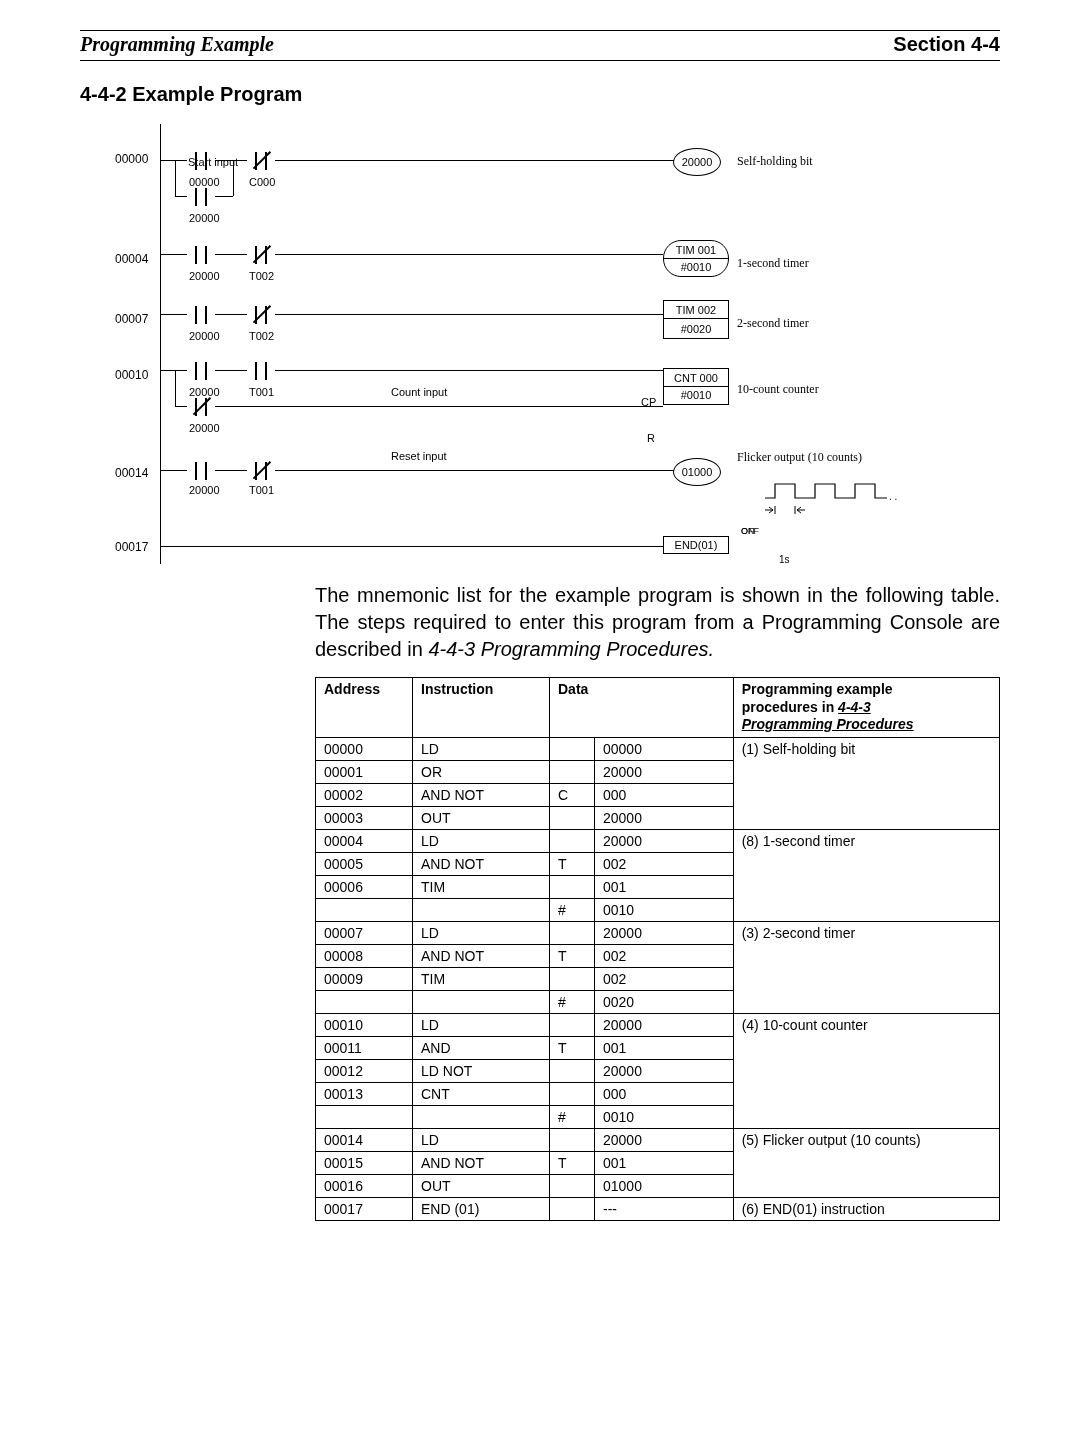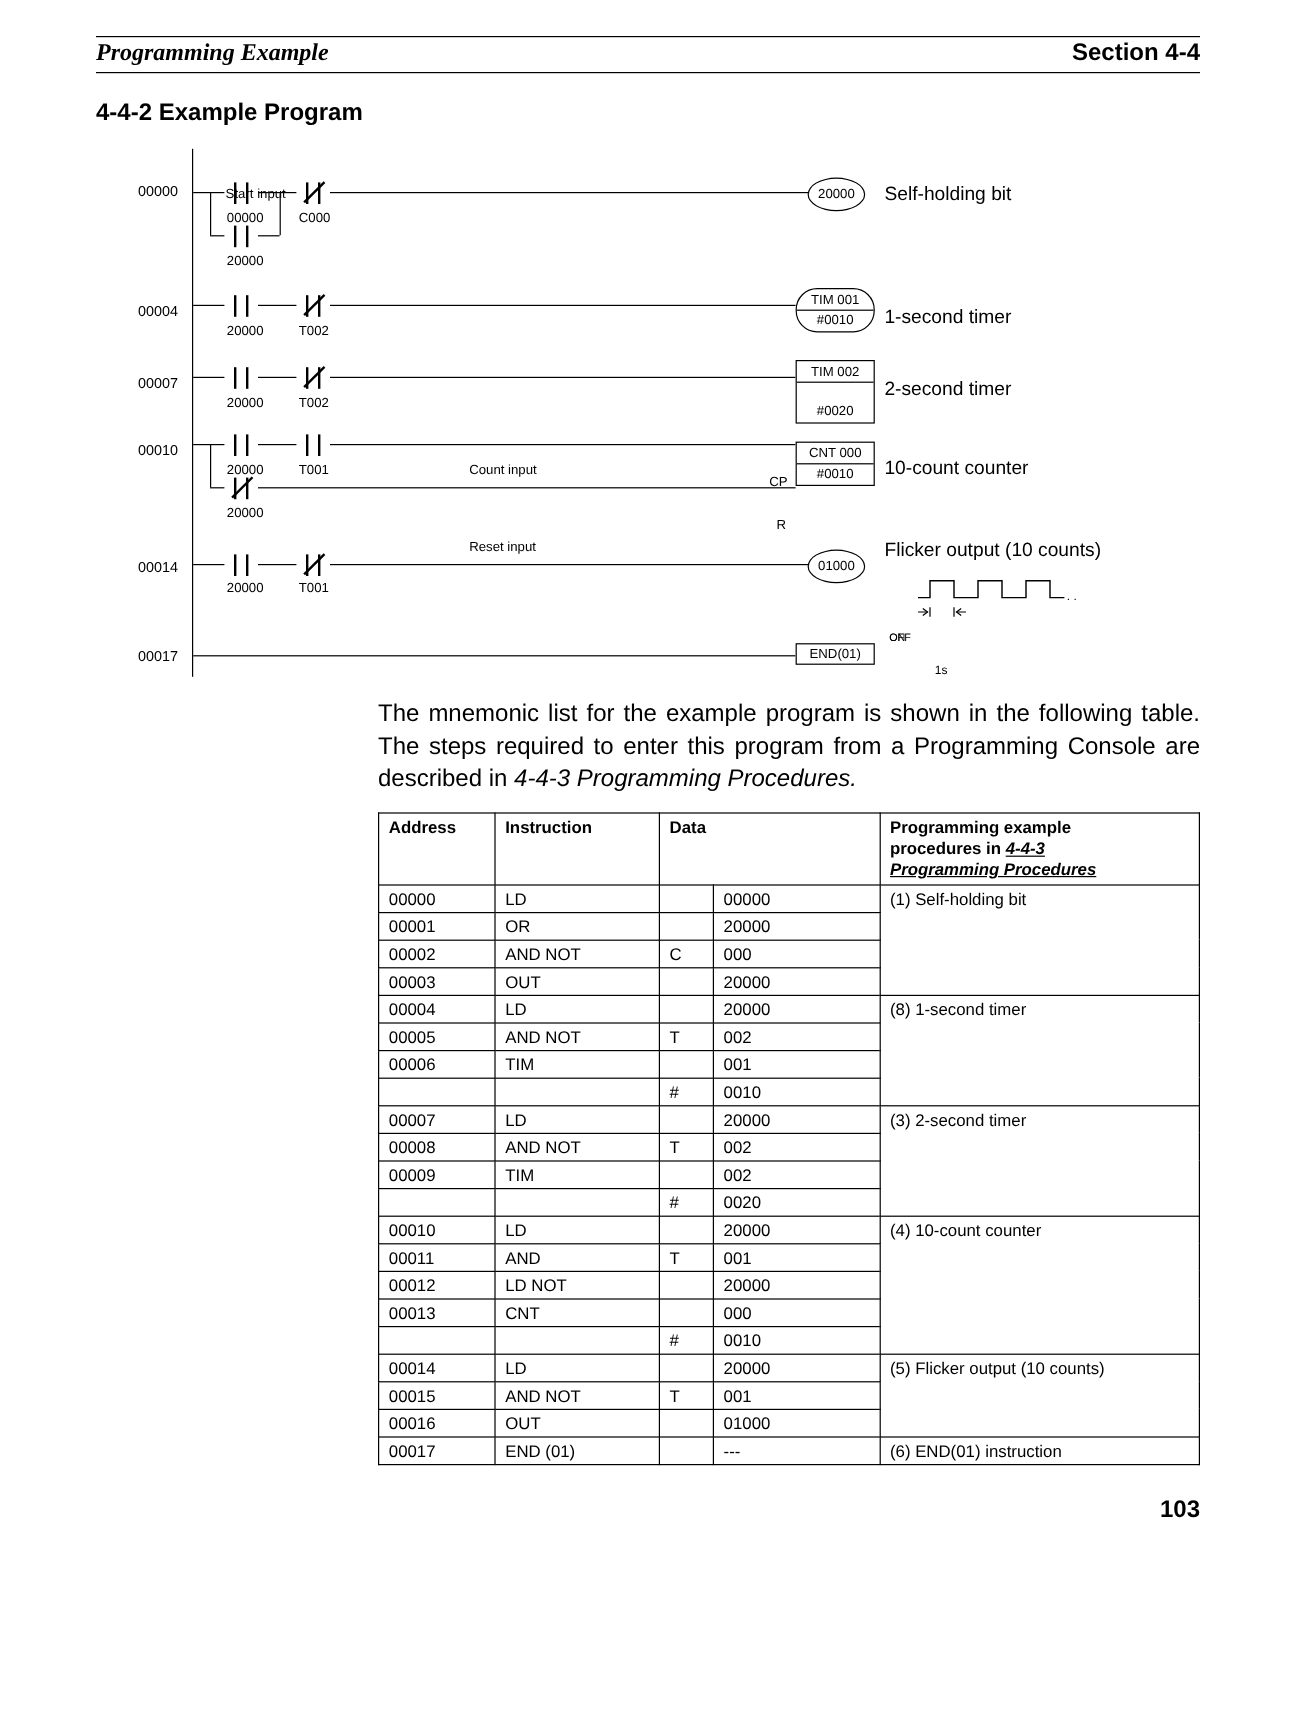--- a/index.html
+++ b/index.html
@@ -132,21 +132,22 @@
     position: absolute;
     border: 1.3px solid #000;
     padding: 3px 6px;
     font-size: 11px;
     text-align: center;
     background: #fff;
     min-width: 52px;
   }
   .ann {
     position: absolute;
-    font-size: 16px;
+    font-size: 12px;
+    font-family: Liberation Serif, serif;
   }
   .wave {
     position: absolute;
   }
   .page-num {
     text-align: right;
     font-weight: bold;
     font-size: 20px;
     margin-top: 26px;
   }
@@ -249,21 +250,21 @@
         <span class="lbl" style="left:88px; top:12px;">T002</span>
         <div class="wire" style="left:0; top:32px; width:26px;"></div>
         <div class="contact" style="left:26px; top:24px;"></div>
         <div class="wire" style="left:54px; top:32px; width:32px;"></div>
         <div class="contact nc" style="left:86px; top:24px;">
             <span class="slash"></span>
           </div>
         <div class="wire" style="left:114px; top:32px; width:388px;"></div>
         <div class="block" style="left:502px; top:18px;">
           <div>TIM 002</div>
-          <div style="border-top:1px solid #000; margin:2px -6px 0 -6px; padding-top:18px;">#0020</div>
+          <div style="border-top:1px solid #000; margin:2px -6px 0 -6px; padding-top:4px;">#0020</div>
         </div>
         <span class="ann" style="left:576px; top:34px;">2-second timer</span>
       </div>
 
       <div class="rung rung-tall">
         <span class="addr" style="top:26px;">00010</span>
         <span class="lbl" style="left:28px; top:8px;">20000</span>
         <span class="lbl" style="left:88px; top:8px;">T001</span>
         <span class="lbl" style="left:230px; top:8px;">Count input</span>
         <div class="wire" style="left:0; top:28px; width:26px;"></div>
@@ -475,15 +476,14 @@
             <td>00017</td>
             <td>END (01)</td>
             <td style="width: 28px;"></td>
             <td>---</td>
             <td rowspan="1">(6) END(01) instruction</td>
           </tr>
         </tbody>
     </table>
   </div>
 
-  <div class="page-num">103</div>
 
 </div>
 
 </body></html>

